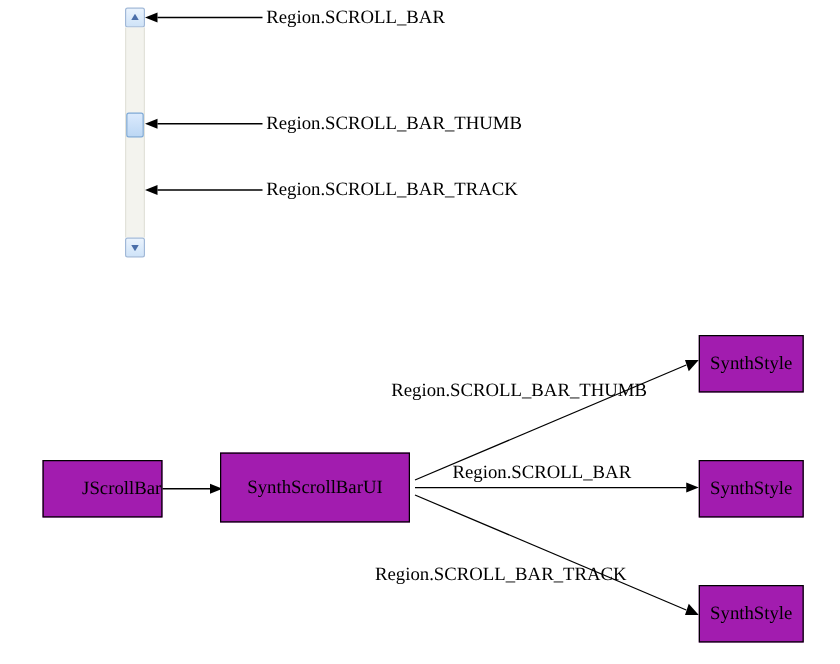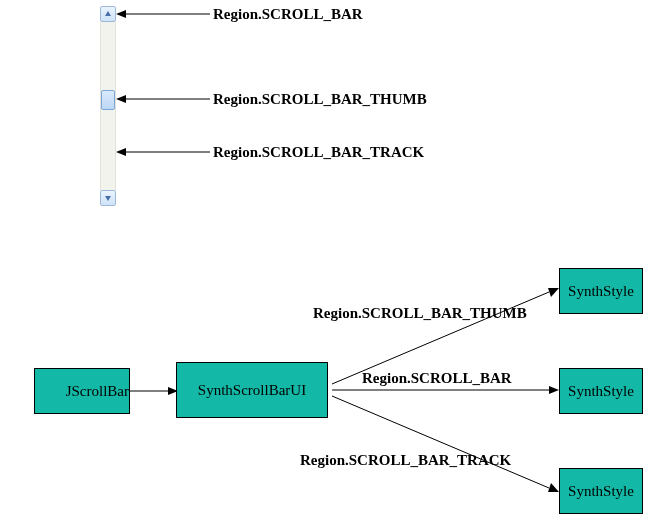--- a/index.html
+++ b/index.html
@@ -10,21 +10,21 @@
     background: #ffffff;
     font-family: "Times New Roman", Times, serif;
     font-size: 15px;
     color: #000;
     position: relative;
     overflow: hidden;
   }
   .abs { position: absolute; }
   .box {
     border: 1px solid #000;
-    background: #14b8a6;
+    background: #a21caf;
     display: flex;
     align-items: center;
     justify-content: center;
     text-align: center;
   }
   
   .sb-btn {
     width: 14px; height: 14px;
     border: 1px solid #a0b8d8;
     background: linear-gradient(#eaf3fd, #cfe3f8);
@@ -37,21 +37,21 @@
     background: #f3f3ee;
     border-left: 1px solid #e2e2da;
     border-right: 1px solid #e2e2da;
   }
   .sb-thumb {
     width: 12px; height: 18px;
     border: 1px solid #7aa7d8;
     background: linear-gradient(#dbeafd, #bcd7f4);
     border-radius: 2px;
   }
-  .lbl { white-space: nowrap; font-weight: bold; }
+  .lbl { white-space: nowrap; }
   svg.arrow { position:absolute; overflow:visible; }
 </style>
 </head>
 <body>
 
 <div class="abs sb-btn" style="left:100px; top:6px;">
   <svg width="8" height="8" viewBox="0 0 8 8">
     <polygon points="4,1 7,6 1,6" fill="#4a6ea9"></polygon>
   </svg>
 </div>

